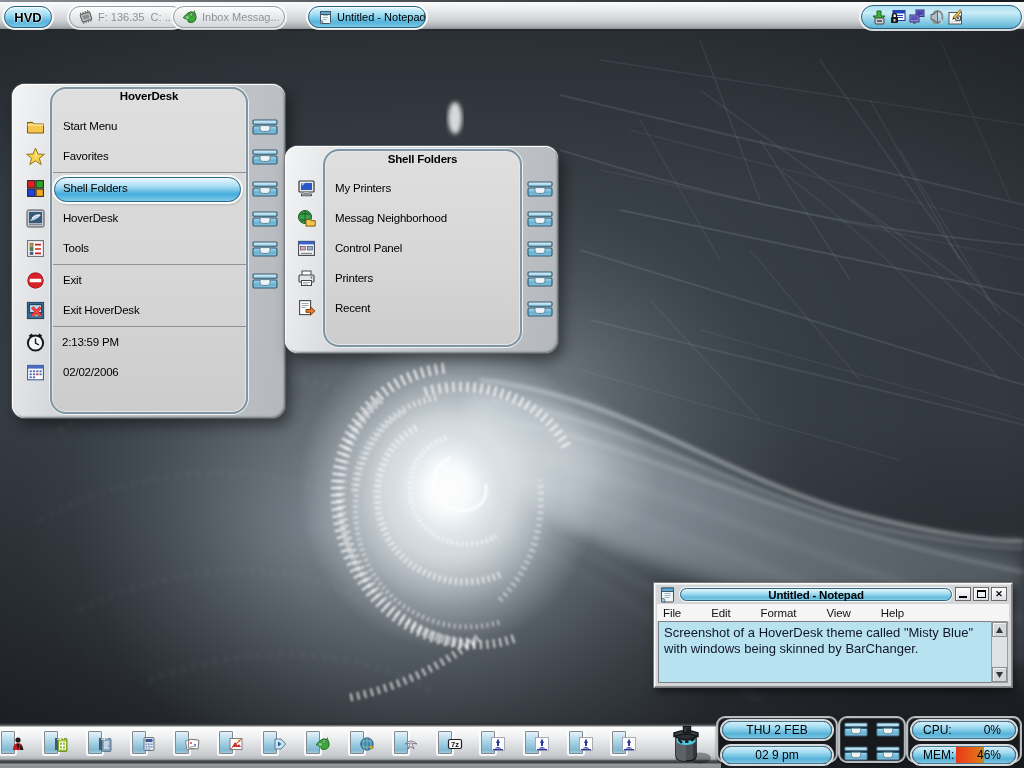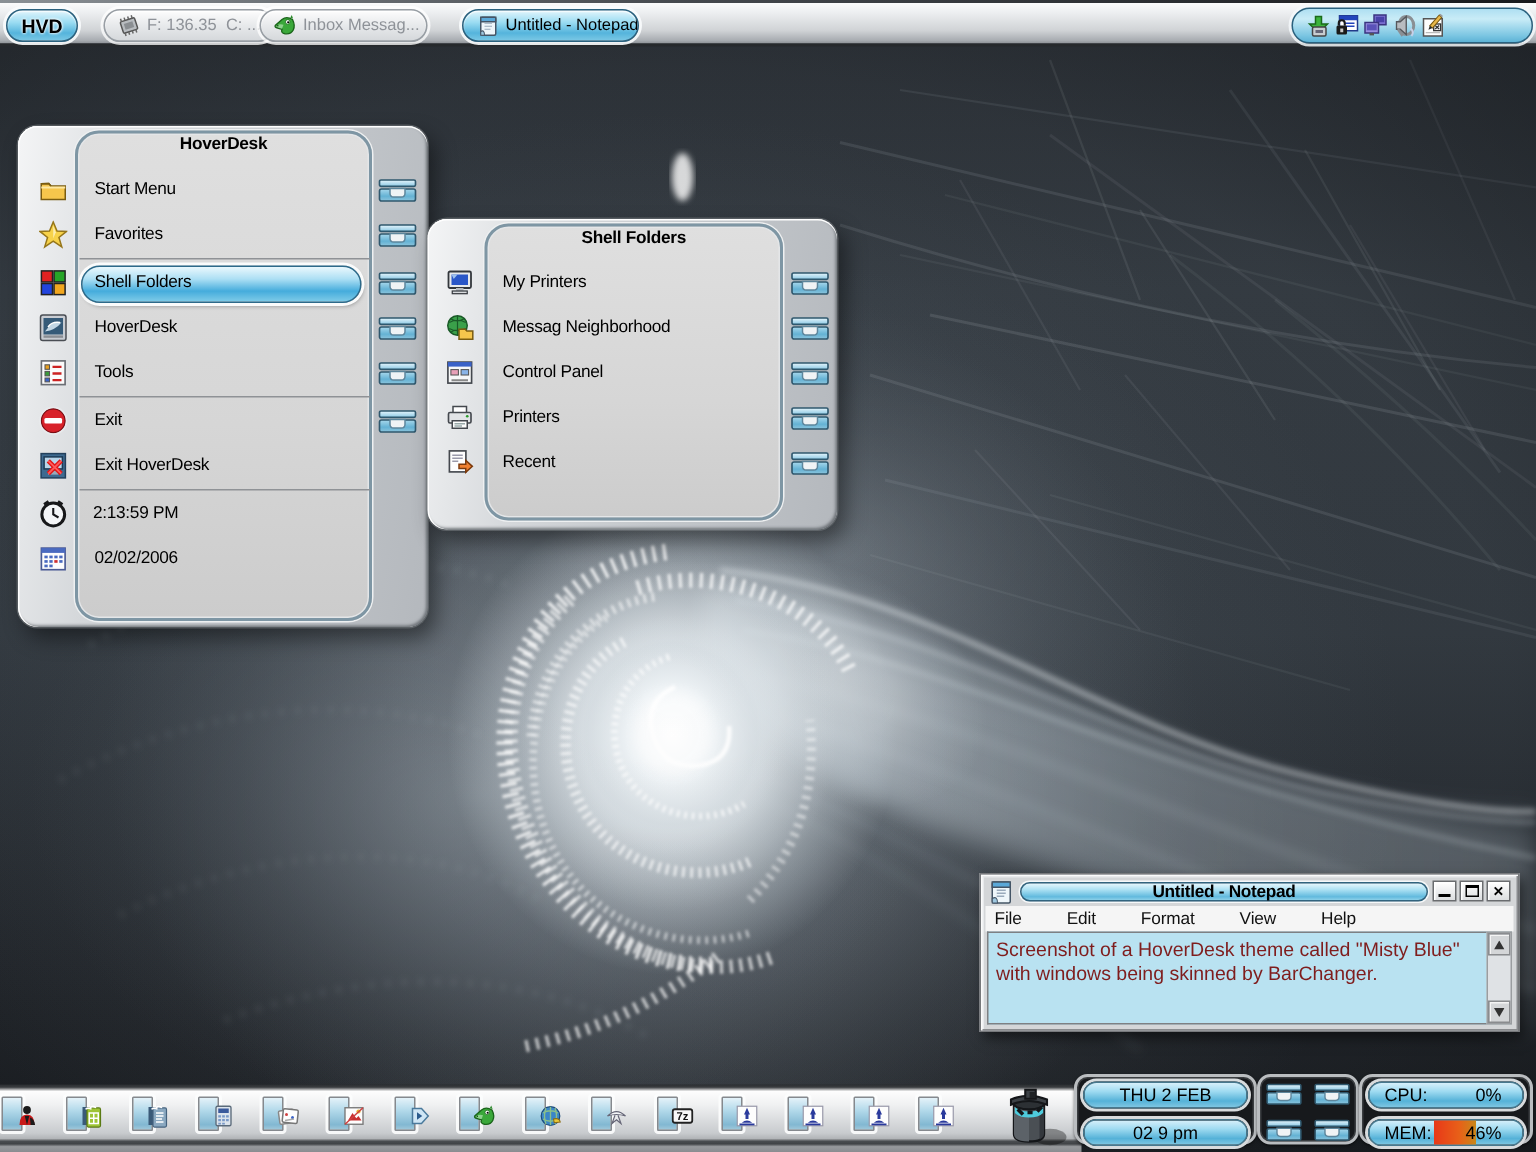--- a/index.html
+++ b/index.html
@@ -52,21 +52,21 @@
   box-shadow:inset 1px 1px 0 #fbfbfb, inset -1px -1px 0 #8a8c8f, inset 2px 2px 0 #e8eaec, 3px 4px 8px rgba(0,0,0,.5); }
 #np-title { position:absolute; left:26px; top:5px; right:60px; height:13px; border-radius:7px;
   border:1px solid #31637e; background:linear-gradient(#e6f6fc, #a8dff2 40%, #62bade 80%, #8cd0e8);
   box-shadow:0 0 0 1px #f6f8f9; text-align:center; font-size:11.5px; letter-spacing:-0.2px; font-weight:bold; line-height:12px; }
 .npbtn { position:absolute; top:4px; width:16px; height:14px; background:linear-gradient(#fff,#dcdee0);
   border:1px solid #6a6c6f; box-shadow:inset 1px 1px 0 #fff; font-size:9px; text-align:center; line-height:12px; font-weight:bold; }
 #np-menu { position:absolute; left:3px; top:21px; right:3px; height:17px; background:#f5f5f5;
   font-size:11.5px; letter-spacing:-0.1px; color:#111; display:flex; gap:16px; align-items:center; }
 #np-menu span { padding:0 7px; }
 #np-body { position:absolute; left:4px; top:38px; right:4px; bottom:4px; background:#b9e2f1;
-  border:1px solid #7e8083; border-right:none; font-size:13px; color:#7f1d1d; padding:3px 5px; line-height:16px; }
+  border:1px solid #7e8083; border-right:none; font-size:13px; color:#0f172a; padding:3px 5px; line-height:16px; }
 #np-scroll { position:absolute; right:4px; top:38px; width:17px; bottom:4px; background:#dfe2e5;
   border:1px solid #9a9da0; }
 .sbtn { position:absolute; left:0; width:15px; height:15px; background:#d4d6d8;
   border:1px solid #8a8c8f; box-shadow:inset 1px 1px 0 #f4f4f4; }
 .sbtn svg { display:block; margin:4px auto 0; }
 
 #dock { position:absolute; left:0; top:723px; width:721px; height:45px;
   background:linear-gradient(#2a2d30 0%, #3a3d40 4%, #fdfdfd 10%, #f0f1f2 30%, #c8cbce 72%, #b2b5b8 80%, #4a4d50 84%, #404346 88%, #97999c 92%, #8a8c90 100%); }
 .dbtn { position:absolute; top:731px; width:14px; height:23px; border-radius:1px;
   border:1px solid #85898e; background:linear-gradient(#e4f2f9, #b2d9ea 40%, #82b8d2 85%, #a0c8da);

